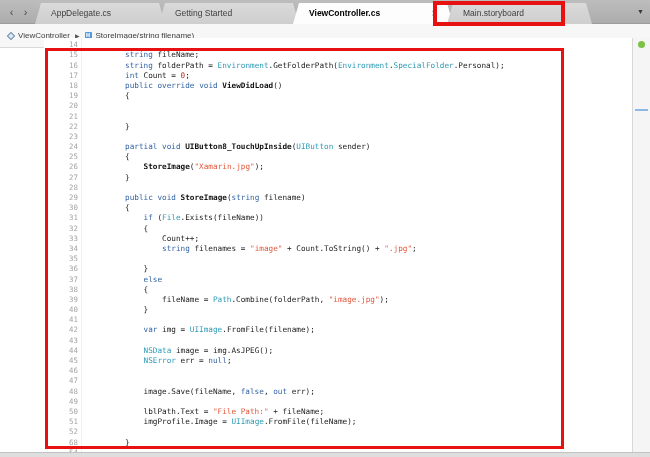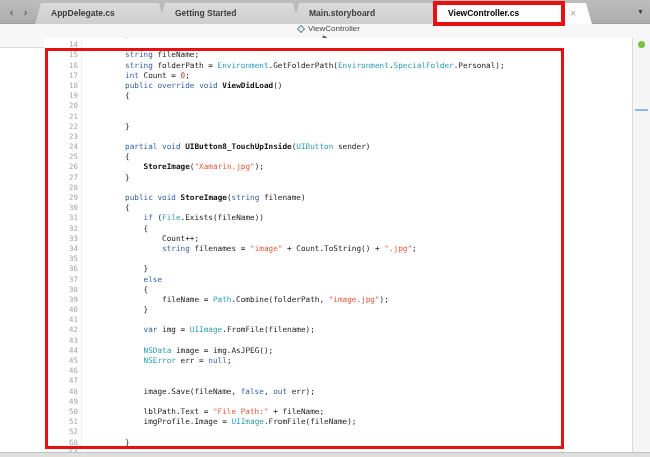--- a/index.html
+++ b/index.html
@@ -9,32 +9,32 @@
 
   
   #tabbar { position:absolute; left:0; top:0; width:650px; height:24px;
             background:linear-gradient(#bdbdbd,#acacac); border-bottom:1px solid #9c9c9c; }
   .nav-btn { position:absolute; top:3px; width:13px; height:18px; color:#4a4a4a;
              font-size:11px; line-height:18px; text-align:center; cursor:default; }
   #nav-back { left:5px; } #nav-fwd { left:19px; }
   #tabs { position:absolute; left:35px; top:3px; height:21px; display:flex; }
   .tab { height:21px; clip-path:polygon(0 100%, 6px 0, calc(100% - 6px) 0, 100% 100%);
          background:linear-gradient(#dadada,#cecece); color:#3d3d3d; font-size:8.5px;
-         font-weight:700; line-height:21px; padding-left:16px; white-space:nowrap;
+         font-weight:400; line-height:21px; padding-left:16px; white-space:nowrap;
          overflow:hidden; }
   .tab + .tab { margin-left:-6px; }
   .tab.active { background:#fdfdfd; color:#000; font-weight:bold; position:relative; }
   .tab-close { position:absolute; right:16px; top:0; color:#9e9e9e; font-weight:normal;
                font-size:10px; line-height:21px; }
   #overflow-btn { position:absolute; right:6px; top:8px; font-size:7px; color:#3a3a3a; }
 
   
   #breadcrumb { position:absolute; left:0; top:24px; width:650px; height:24px;
                 background:#f7f7f7; border-bottom:1px solid #dadada; display:flex;
-                align-items:center; font-size:8px; color:#3e3e3e;flex-direction:column; }
+                align-items:center; font-size:8px; color:#3e3e3e; }
   .crumb { display:flex; align-items:center; gap:4px; }
   #class-icon { width:6px; height:6px; margin-left:8px; border:1.5px solid #6e8cab;
                 background:#dfe9f3; transform:rotate(45deg); }
   .crumb-sep { font-size:6px; color:#5a5a5a; margin:0 5px; }
   #method-icon { width:7px; height:7px; background:#5598d7; border-radius:1px; color:#fff;
                  font-size:5px; font-weight:bold; line-height:7px; text-align:center; }
 
   
   #editor { position:absolute; left:0; top:38px; width:632px; height:414px;
             background:#fff; overflow:hidden;margin-left:44px; }
@@ -73,22 +73,22 @@
 <body>
 
 <div id="window">
 
   <div id="tabbar">
     <div id="nav-back" class="nav-btn">‹</div>
     <div id="nav-fwd" class="nav-btn">›</div>
     <div id="tabs">
         <div class="tab" style="width: 130px;">AppDelegate.cs</div>
         <div class="tab" style="width: 140px;">Getting Started</div>
+        <div class="tab active" style="width: 160px;">ViewController.cs<span class="tab-close">×</span></div>
         <div class="tab" style="width: 145px;">Main.storyboard</div>
-        <div class="tab active" style="width: 160px;">ViewController.cs<span class="tab-close">×</span></div>
       </div>
     <div id="overflow-btn">▼</div>
   </div>
 
   <div id="breadcrumb">
     <div class="crumb">
       <span id="class-icon"></span>
       <span>ViewController</span>
     </div>
     <span class="crumb-sep">▶</span>

